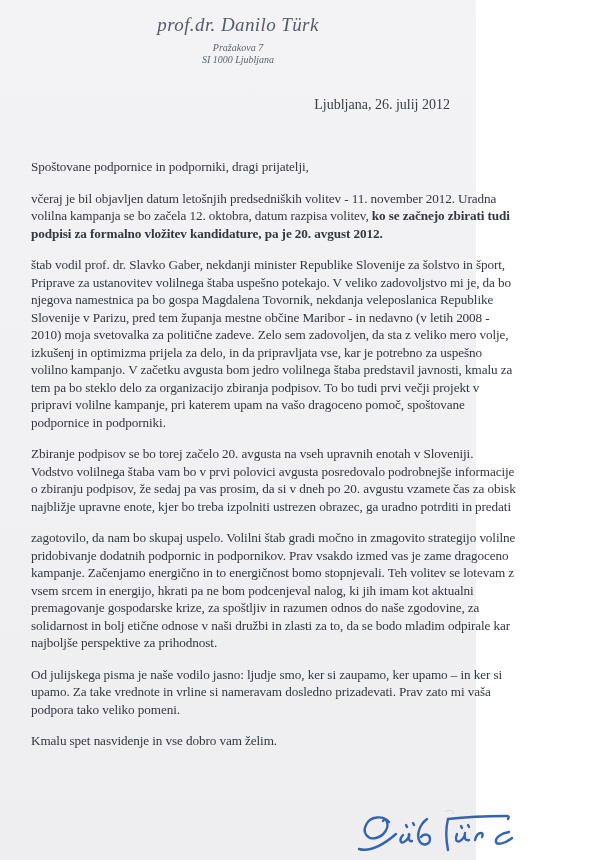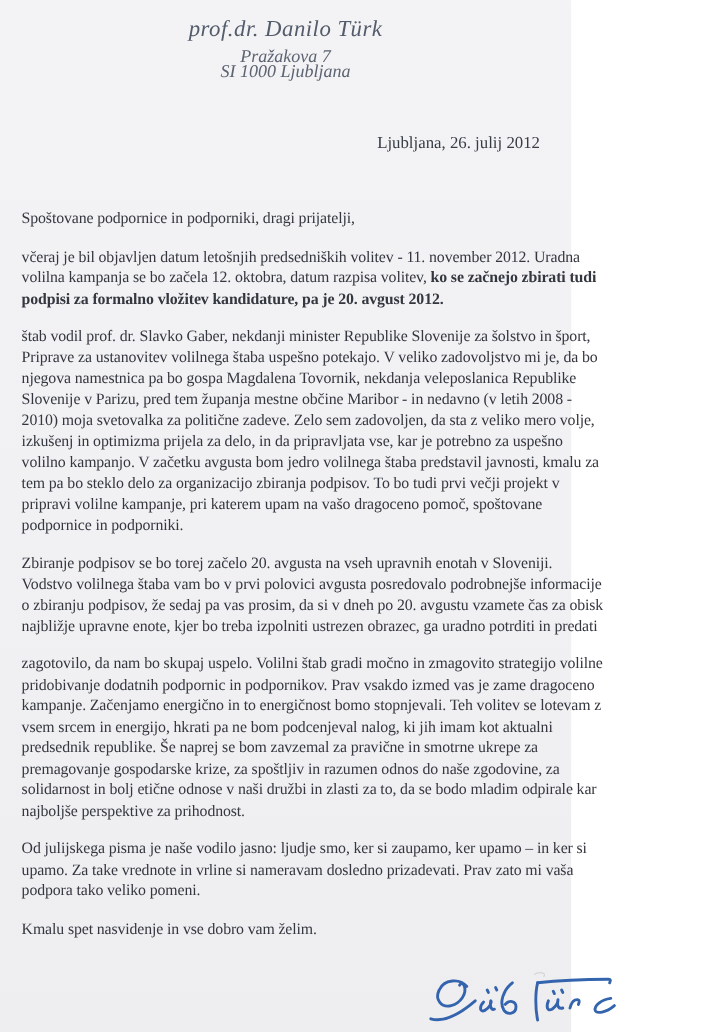--- a/index.html
+++ b/index.html
@@ -27,34 +27,34 @@
   .sender-name {
     font-style: italic;
     font-size: 19px;
     line-height: 23px;
     color: #545c6b;
     letter-spacing: 0.4px;
   }
   .sender-address {
     margin-top: 6px;
     font-style: italic;
-    font-size: 15px;
+    font-size: 10px;
     line-height: 12px;
     color: #5c6371;
   }
   .dateline {
-    margin-top: 46px;
+    margin-top: 31px;
     padding-right: 26px;
     text-align: right;
     font-size: 14px;
     line-height: 16px;
     color: #383c45;
   }
   .letter-body {
-    margin-left: 18px;
+    margin-left: 31px;
     margin-right: 20px;
     font-size: 13.2px;
     line-height: 17.5px;
     letter-spacing: -0.1px;
     font-family: Liberation Serif, serif;
   }
   .salutation {
     margin-top: 45px;
     margin-bottom: 8px;
     white-space: nowrap;
@@ -121,21 +121,20 @@
           <div class="text-line"><span>Zbiranje podpisov se bo torej začelo 20. avgusta na vseh upravnih enotah v Sloveniji.</span></div>
           <div class="text-line"><span>Vodstvo volilnega štaba vam bo v prvi polovici avgusta posredovalo podrobnejše informacije</span></div>
           <div class="text-line"><span>o zbiranju podpisov, že sedaj pa vas prosim, da si v dneh po 20. avgustu vzamete čas za obisk</span></div>
           <div class="text-line"><span>najbližje upravne enote, kjer bo treba izpolniti ustrezen obrazec, ga uradno potrditi in predati</span></div>
         </div>
         <div class="paragraph">
           <div class="text-line"><span>zagotovilo, da nam bo skupaj uspelo. Volilni štab gradi močno in zmagovito strategijo volilne</span></div>
           <div class="text-line"><span>pridobivanje dodatnih podpornic in podpornikov. Prav vsakdo izmed vas je zame dragoceno</span></div>
           <div class="text-line"><span>kampanje. Začenjamo energično in to energičnost bomo stopnjevali. Teh volitev se lotevam z</span></div>
           <div class="text-line"><span>vsem srcem in energijo, hkrati pa  ne bom podcenjeval nalog, ki jih imam kot aktualni</span></div>
-          <div class="text-line"><span>predsednik republike. Še naprej se bom zavzemal za pravične in smotrne ukrepe za</span></div>
           <div class="text-line"><span>premagovanje gospodarske krize, za spoštljiv in razumen odnos do naše zgodovine, za</span></div>
           <div class="text-line"><span>solidarnost in bolj etične odnose v naši družbi in zlasti za to, da se bodo mladim odpirale kar</span></div>
           <div class="text-line"><span>najboljše perspektive za prihodnost.</span></div>
         </div>
         <div class="paragraph">
           <div class="text-line"><span>Od julijskega pisma je naše vodilo jasno: ljudje smo, ker si zaupamo, ker upamo – in ker si</span></div>
           <div class="text-line"><span>upamo. Za take vrednote in vrline si nameravam dosledno prizadevati. Prav zato mi vaša</span></div>
           <div class="text-line"><span>podpora tako veliko pomeni.</span></div>
         </div>
         <div class="paragraph">

